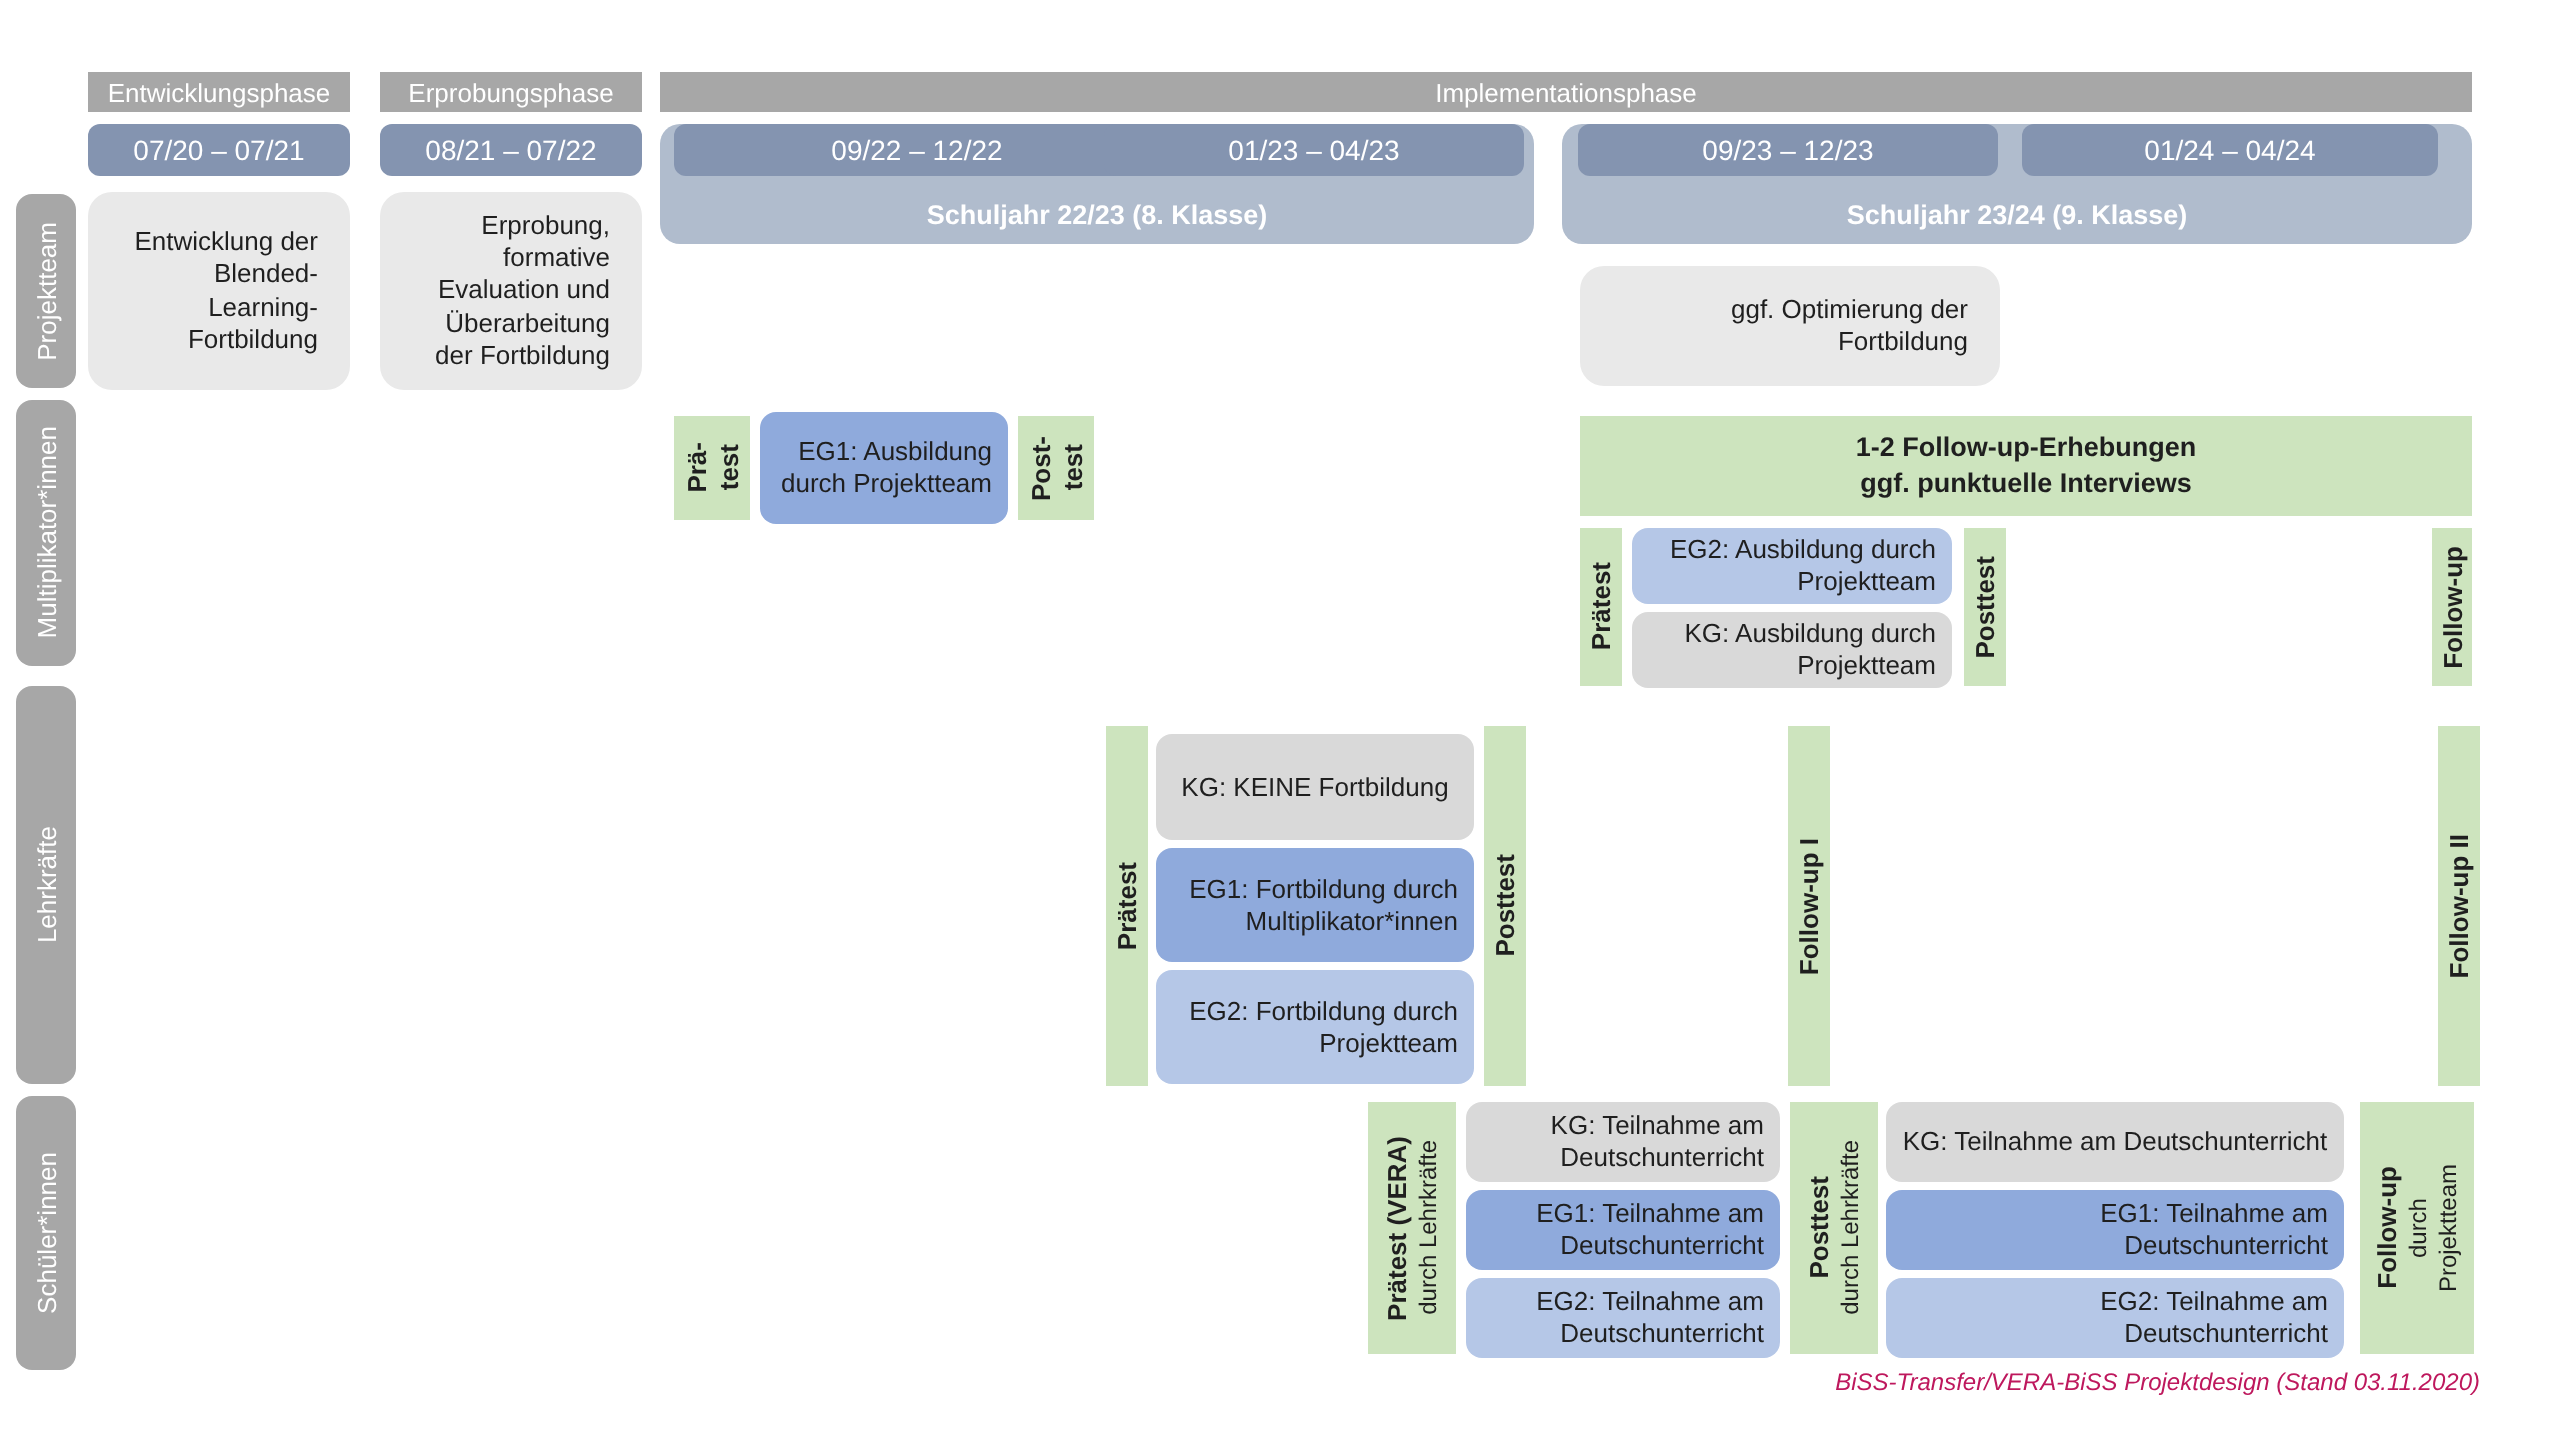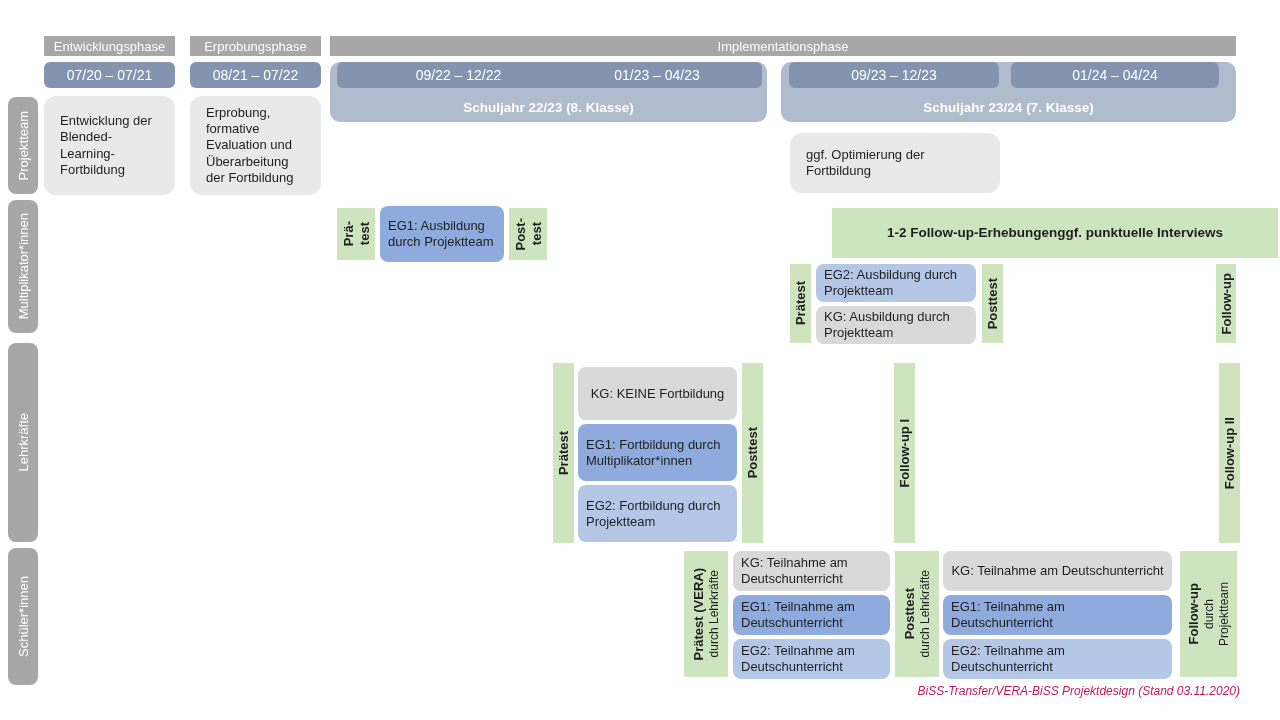--- a/index.html
+++ b/index.html
@@ -1,21 +1,21 @@
 <!DOCTYPE html>
 <html><head>
 <meta charset="utf-8">
 <style>
   html,body{margin:0;padding:0;background:#ffffff;}
   .stage{
     position:relative;width:1280px;height:720px;background:#ffffff;overflow:hidden;
     font-family:"Liberation Sans", sans-serif;color:#1f1f1f;
   }
   .abs{position:absolute;box-sizing:border-box;}
-  .center{display:flex;align-items:center;justify-content:center;text-align:left;}
+  .center{display:flex;align-items:center;justify-content:center;text-align:right;}
   .phase-header{background:#a7a7a7;color:#ffffff;font-size:13px;}
   .date-bar{background:#8494b0;color:#ffffff;font-size:14px;border-radius:6px;z-index:3;}
   .year-container{background:#b0bccd;border-radius:10px;z-index:1;display:flex;flex-direction:column;justify-content:flex-end;}
   .year-label{color:#ffffff;font-weight:bold;font-size:13.5px;text-align:center;padding-bottom:7px;}
   .row-label{background:#a7a7a7;color:#ffffff;border-radius:8px;font-size:13px;}
   .soft-box{background:#e9e9e9;border-radius:12px;font-size:13px;line-height:1.25;padding:4px 16px;}
   .kg-box{background:#d9d9d9;border-radius:8px;font-size:13px;line-height:1.2;padding:2px 8px;}
   .eg1-box{background:#8faadc;border-radius:8px;font-size:13px;line-height:1.2;padding:2px 8px;}
   .eg2-box{background:#b5c7e7;border-radius:8px;font-size:13px;line-height:1.2;padding:2px 8px;}
   .green-box{background:#cde4be;}
@@ -32,21 +32,21 @@
 <div class="stage">
 
   <div class="abs center phase-header" style="left:44px;top:36px;width:131px;height:20px;">Entwicklungsphase</div>
   <div class="abs center phase-header" style="left:190px;top:36px;width:131px;height:20px;">Erprobungsphase</div>
   <div class="abs center phase-header" style="left:330px;top:36px;width:906px;height:20px;">Implementationsphase</div>
 
   <div class="abs year-container" style="left:330px;top:62px;width:437px;height:60px;">
     <div class="year-label">Schuljahr 22/23 (8. Klasse)</div>
   </div>
   <div class="abs year-container" style="left:781px;top:62px;width:455px;height:60px;">
-    <div class="year-label">Schuljahr 23/24 (7. Klasse)</div>
+    <div class="year-label">Schuljahr 23/24 (9. Klasse)</div>
   </div>
 
   <div class="abs center date-bar" style="left:44px;top:62px;width:131px;height:26px;">07/20 – 07/21</div>
   <div class="abs center date-bar" style="left:190px;top:62px;width:131px;height:26px;">08/21 – 07/22</div>
   <div class="abs center date-bar" style="left:337px;top:62px;width:243px;height:26px;">09/22 – 12/22</div>
   <div class="abs center date-bar" style="left:552px;top:62px;width:210px;height:26px;">01/23 – 04/23</div>
   <div class="abs center date-bar" style="left:789px;top:62px;width:210px;height:26px;">09/23 – 12/23</div>
   <div class="abs center date-bar" style="left:1011px;top:62px;width:208px;height:26px;">01/24 – 04/24</div>
 
   <div class="abs center row-label" style="left:8px;top:97px;width:30px;height:97px;">
@@ -69,21 +69,21 @@
   <div class="abs green-col" style="left:337px;top:208px;width:38px;height:52px;">
     <span class="vtext vmain">Prä-</span>
     <span class="vtext vmain">test</span>
   </div>
   <div class="abs center eg1-box" style="left:380px;top:206px;width:124px;height:56px;">EG1: Ausbildung durch Projektteam</div>
   <div class="abs green-col" style="left:509px;top:208px;width:38px;height:52px;">
     <span class="vtext vmain">Post-</span>
     <span class="vtext vmain">test</span>
   </div>
 
-  <div class="abs center green-box" style="left:832px;top:208px;width:446px;height:50px;">
+  <div class="abs center green-box" style="left:790px;top:208px;width:446px;height:50px;flex-direction:column;">
     <div class="big-green-label">1-2 Follow-up-Erhebungen</div>
     <div class="big-green-label">ggf. punktuelle Interviews</div>
   </div>
   <div class="abs green-col" style="left:790px;top:264px;width:21px;height:79px;">
     <span class="vtext vmain">Prätest</span>
   </div>
   <div class="abs center eg2-box" style="left:816px;top:264px;width:160px;height:38px;">EG2: Ausbildung durch Projektteam</div>
   <div class="abs center kg-box" style="left:816px;top:306px;width:160px;height:38px;">KG: Ausbildung durch Projektteam</div>
   <div class="abs green-col" style="left:982px;top:264px;width:21px;height:79px;">
     <span class="vtext vmain">Posttest</span>

